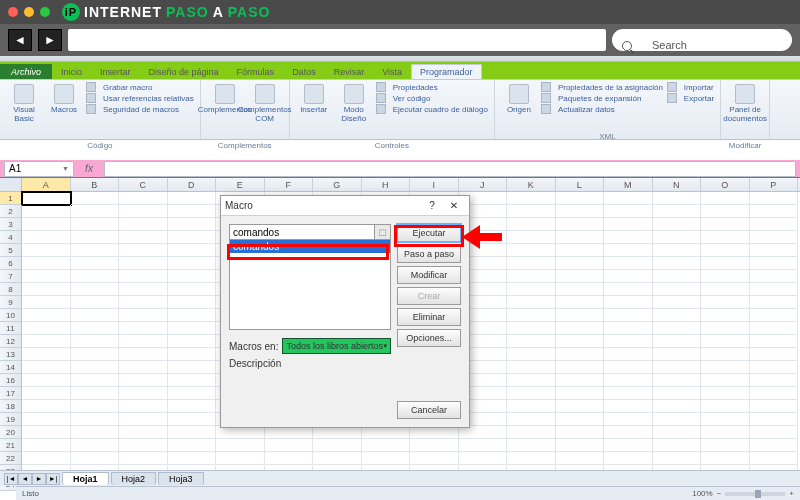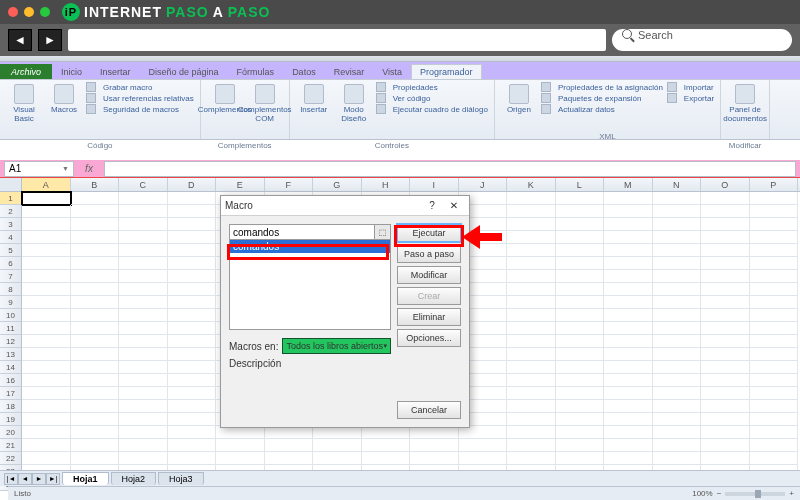--- a/index.html
+++ b/index.html
@@ -10,28 +10,28 @@
   .dot { width: 10px; height: 10px; border-radius: 50%; }
   .dot.red { background: #ff5f56; }
   .dot.yellow { background: #ffbd2e; }
   .dot.green { background: #27c93f; }
   .logo { display: flex; align-items: center; gap: 4px; margin-left: 6px; color: #fff; font-weight: bold; font-size: 14px; letter-spacing: 1px; }
   .logo-badge { width: 18px; height: 18px; border-radius: 50%; background: #0abf53; color: #000; display: flex; align-items: center; justify-content: center; font-size: 11px; font-weight: bold; }
   .logo .green { color: #0abf53; }
   .browser-bar { height: 32px; background: #616161; display: flex; align-items: center; padding: 0 8px; gap: 6px; }
   .nav-btn { width: 24px; height: 22px; background: #222; border: 1px solid #000; color: #fff; display: flex; align-items: center; justify-content: center; font-size: 12px; }
   .url-bar { flex: 1; height: 22px; background: #fff; border-radius: 2px; }
-  .search-bar { width: 180px; height: 22px; background: #fff; border-radius: 11px; display: flex; align-items: flex-start; padding: 0 10px; gap: 6px; font-size: 11px; color: #555; }
+  .search-bar { width: 180px; height: 22px; background: #fff; border-radius: 11px; display: flex; align-items: flex-end; padding: 0 10px; gap: 20px; font-size: 11px; color: #555; }
   .search-icon { width: 10px; height: 10px; border: 1.5px solid #555; border-radius: 50%; position: relative; }
   .search-icon::after { content: ""; position: absolute; width: 5px; height: 1.5px; background: #555; bottom: -2px; right: -4px; transform: rotate(45deg); }
 
   
   .excel-top { height: 6px; background: linear-gradient(#e1e6ec, #d0d7e0); border-bottom: 1px solid #b5bdc8; }
   
-  .tabs { height: 18px; background: #c4b5fd; display: flex; align-items: flex-end; font-size: 9px; border-bottom: 1px solid #c4cbd4; }
+  .tabs { height: 18px; background: #84cc16; display: flex; align-items: flex-end; font-size: 9px; border-bottom: 1px solid #c4cbd4; }
   .tab { padding: 2px 8px; color: #555; border: 1px solid transparent; border-bottom: none; cursor: default; }
   .tab.file { background: #2a7e2d; color: #fff; font-style: italic; padding: 2px 10px; }
   .tab.active { background: #f0f3f7; border-color: #c4cbd4; color: #3a5f9b; }
   .tab.normal { color: #555; }
 
   
   .ribbon { height: 60px; background: linear-gradient(#f4f7fb, #e6ecf3); border-bottom: 1px solid #b9c2cf; display: flex; font-size: 8px; color: #3a5f9b; }
   .group { border-right: 1px solid #cdd5df; padding: 2px 6px; display: flex; flex-direction: column; justify-content: space-between; }
   .group-label { text-align: center; color: #6b7b93; font-size: 8px; padding-bottom: 1px; margin-top: 16px; }
   .group-body { display: flex; gap: 4px; flex: 1; align-items: flex-start; }
@@ -60,21 +60,21 @@
   .cell { width: 48.5px; border-right: 1px solid #e1e6ec; border-bottom: 1px solid #e1e6ec; }
   .cell.active { outline: 2px solid #000; outline-offset: -1px; background: #fff; }
 
   
   .sheet-tabs-row { position: absolute; bottom: 14px; left: 0; right: 0; height: 16px; background: #e6ecf3; border-top: 1px solid #b9c2cf; display: flex; align-items: center; font-size: 9px; }
   .sheet-nav { display: flex; gap: 0; margin-left: 4px; }
   .sheet-nav-btn { width: 14px; height: 12px; background: #dbe3ed; border: 1px solid #b0bccb; font-size: 7px; display: flex; align-items: center; justify-content: center; }
   .sheet-tab { padding: 1px 10px; background: #fff; border: 1px solid #b0bccb; border-bottom: none; margin-left: 2px; border-radius: 0 0 3px 3px; }
   .sheet-tab.active { background: #fff; font-weight: bold; }
   .sheet-tab.inactive { background: #dbe3ed; }
-  .status-bar { position: absolute; bottom: 0; left: 8px; right: 0; height: 14px; background: #e6ecf3; border-top: 1px solid #b9c2cf; font-size: 8px; color: #555; padding: 1px 6px; display:flex; justify-content:space-between; align-items:center;}
+  .status-bar { position: absolute; bottom: 0; left: 16px; right: 0; height: 14px; background: #e6ecf3; border-top: 1px solid #b9c2cf; font-size: 8px; color: #555; padding: 1px 6px; display:flex; justify-content:space-between; align-items:center;}
   .zoom-ctrl { display:flex; align-items:center; gap:4px; }
   .zoom-track { width:60px; height:4px; background:#cdd5df; position:relative; }
   .zoom-thumb { position:absolute; left:50%; top:-2px; width:6px; height:8px; background:#9aa6b5; }
 
   
   .dialog { position: absolute; left: 220px; top: 195px; width: 250px; background: #f0f0f0; border: 1px solid #9a9a9a; box-shadow: 2px 2px 8px rgba(0,0,0,0.3); font-size: 10px; color: #333; }
   .dlg-title { height: 20px; background: #fff; border-bottom: 1px solid #d0d0d0; display: flex; align-items: center; justify-content: space-between; padding: 0 4px; }
   .dlg-title-btns { display: flex; gap: 0; }
   .dlg-tbtn { width: 22px; height: 16px; display: flex; align-items: center; justify-content: center; font-size: 10px; }
   .dlg-body { padding: 8px; display: flex; gap: 6px; }

